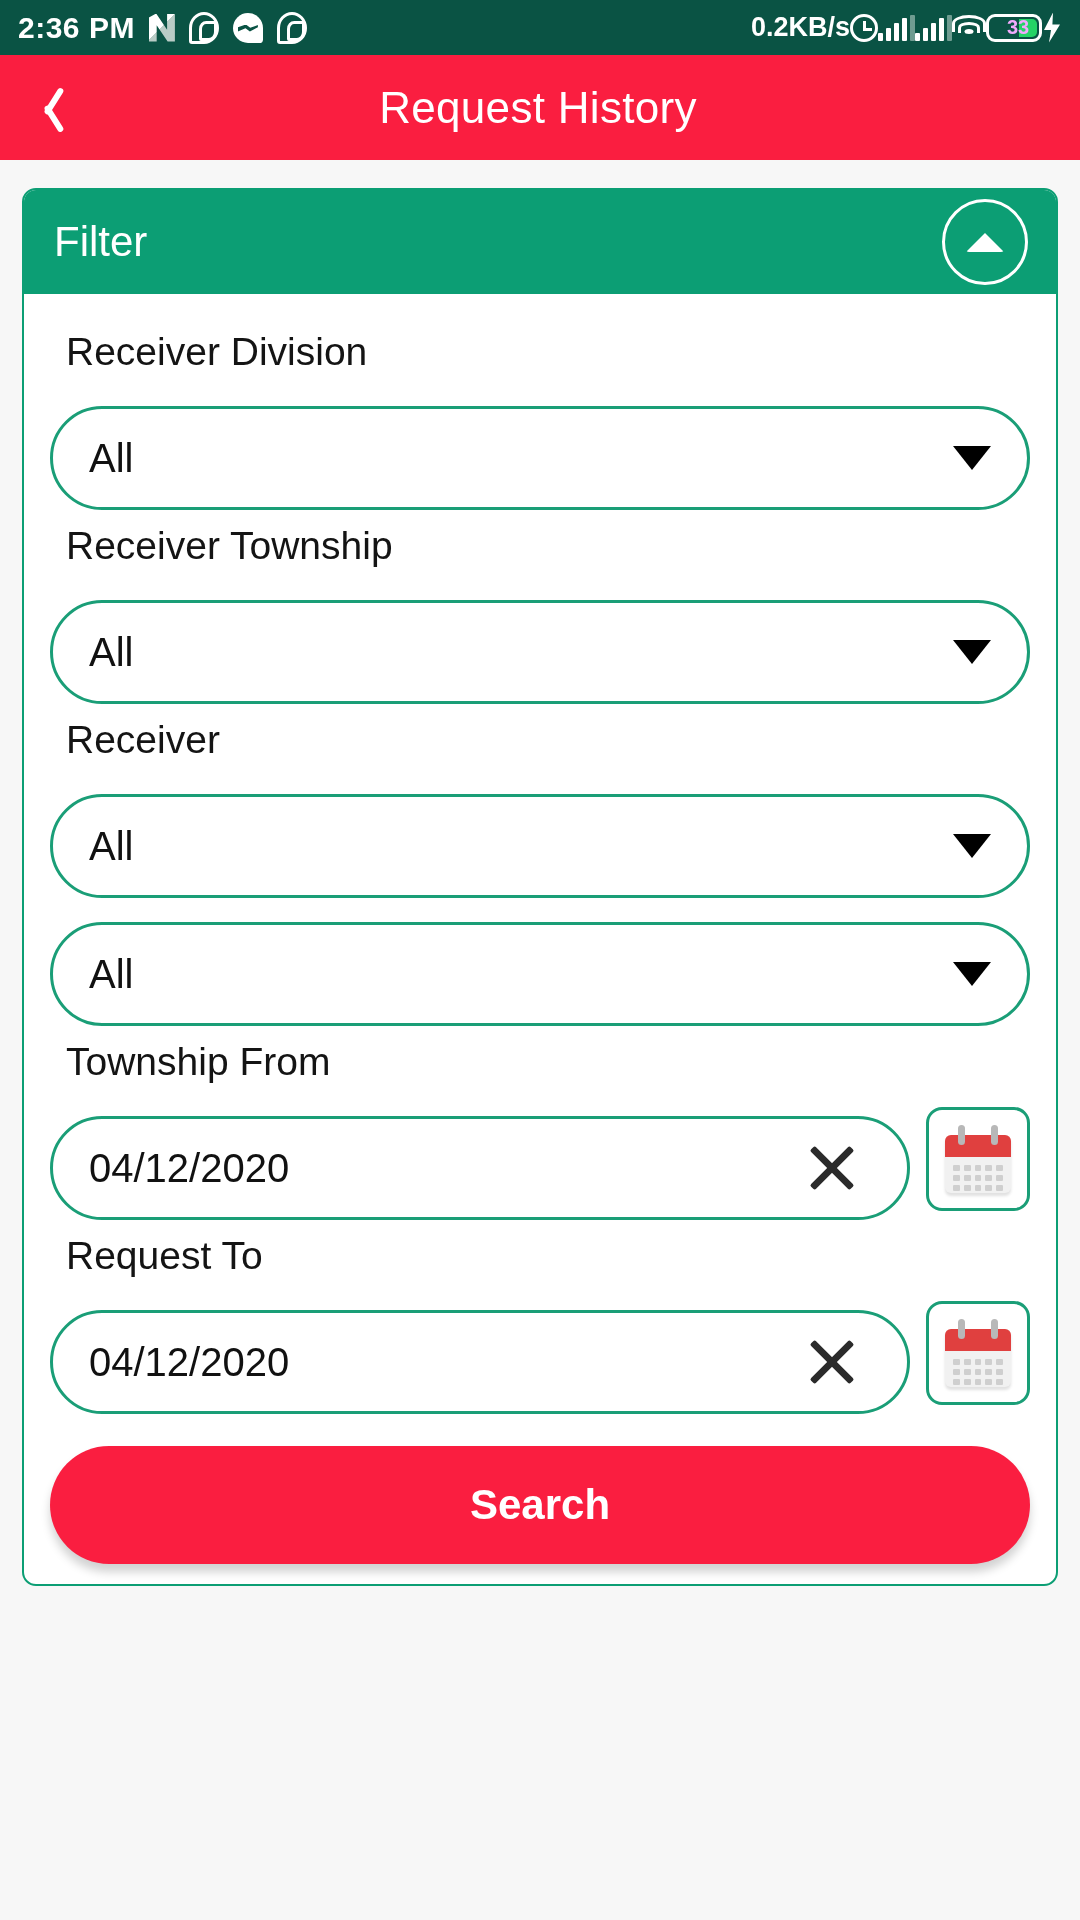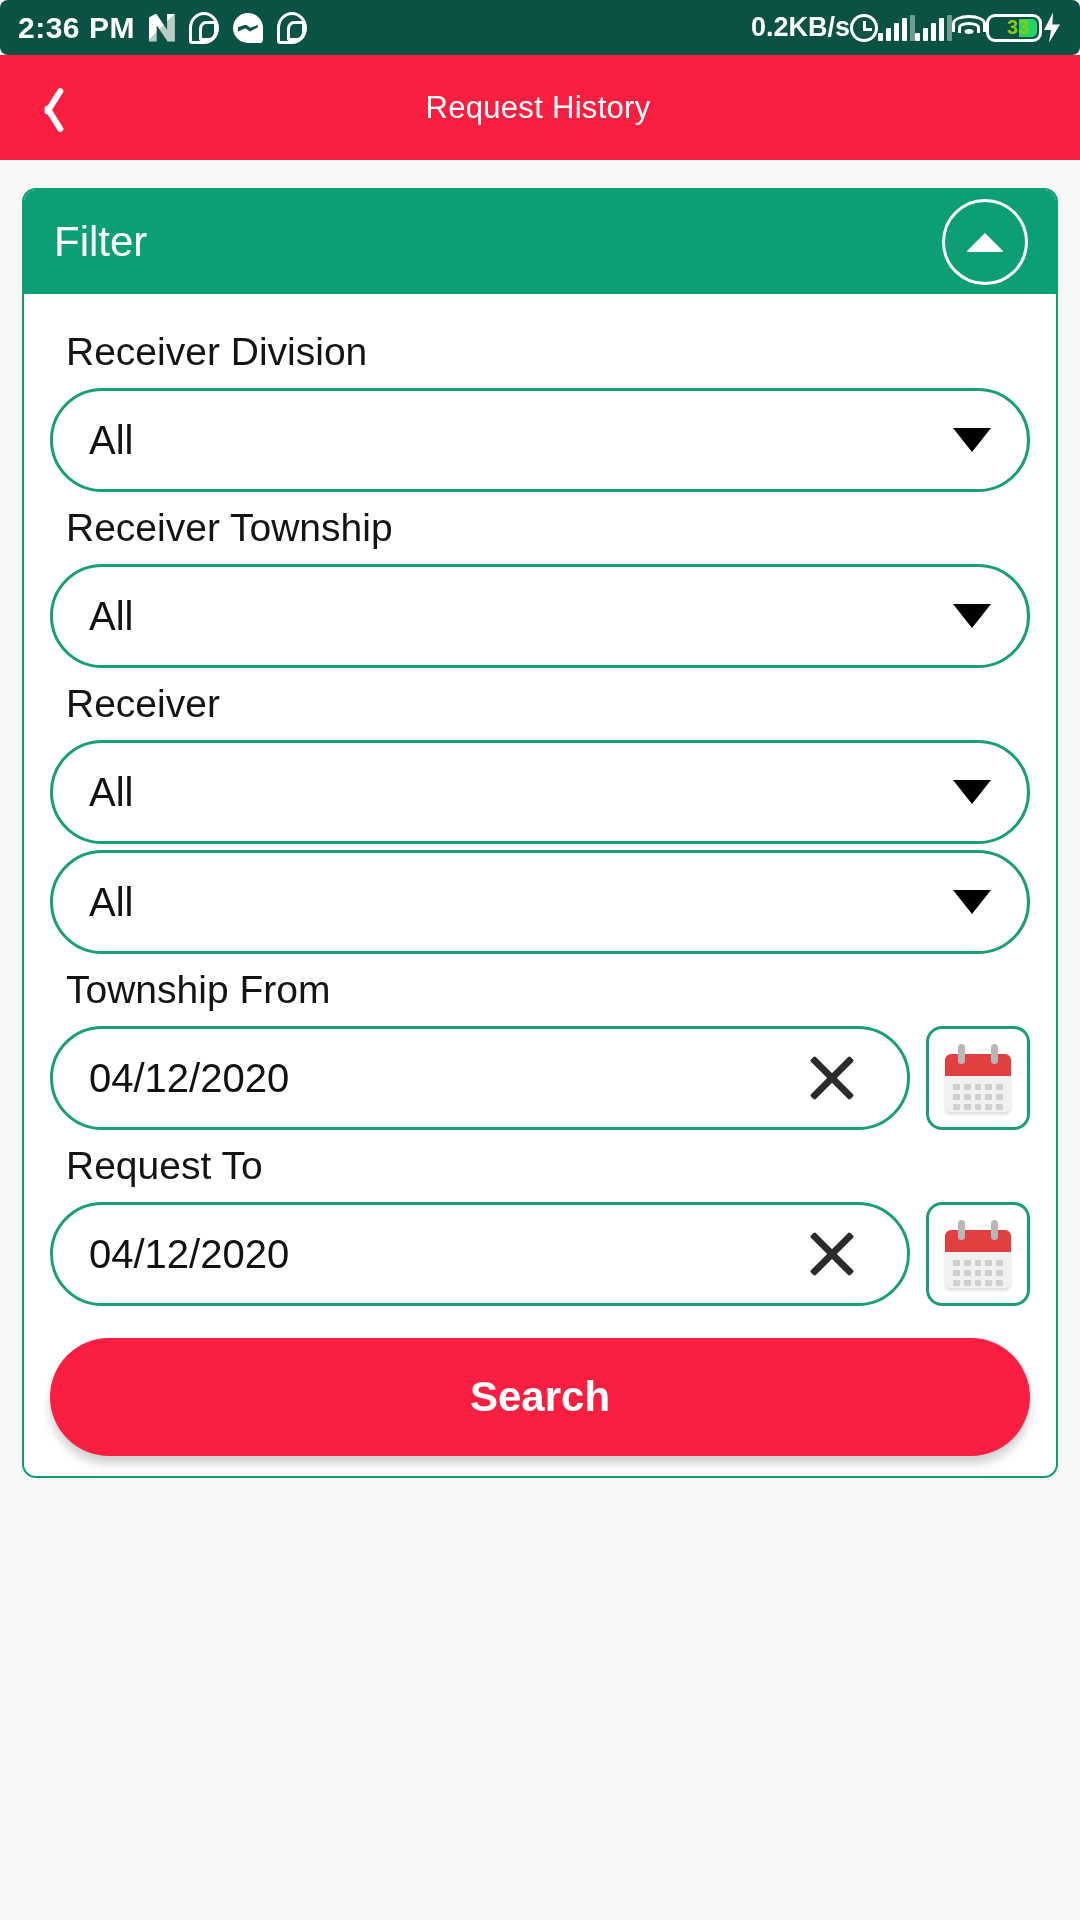--- a/index.html
+++ b/index.html
@@ -10,21 +10,20 @@
     overflow: hidden;
   }
 
   
   .statusbar {
     height: 55px; width: 100%;
     background: #0a5344;
     display: flex; align-items: center;
     padding: 0 18px;
     color: #ffffff;
-    border-radius: 8px;
   }
   .sb-left { display: flex; align-items: center; gap: 14px; }
   .sb-time { font-size: 30px; font-weight: bold; letter-spacing: .5px; }
   .sb-right { margin-left: auto; display: flex; align-items: center; }
   .sb-net { font-size: 27px; font-weight: bold; }
   .icn { display: inline-block; }
 
   .ic-nova { width: 26px; height: 28px; position: relative; }
   .ic-nova:before {
     content:""; position:absolute; inset:0;
@@ -56,21 +55,21 @@
   .ic-bars i:nth-child(3){height:18px;}
   .ic-bars i:nth-child(4){height:23px;}
   .ic-bars i:nth-child(5){height:26px; background:#6f9c91;}
   .ic-wifi { width:34px; height:26px; position:relative; }
   .ic-wifi span { position:absolute; left:50%; transform:translateX(-50%); border:3px solid #fff; border-bottom:none; border-radius:50% 50% 0 0; }
   .ic-wifi span:nth-child(1){ width:34px; height:17px; top:0; }
   .ic-wifi span:nth-child(2){ width:22px; height:11px; top:7px; }
   .ic-wifi span:nth-child(3){ width:9px; height:5px; top:14px; border-radius:50%; background:#fff; border:none; }
   .ic-batt { width:56px; height:28px; border:3px solid #fff; border-radius:9px; position:relative; display:flex; align-items:center; }
   .ic-batt .fill { position:absolute; right:2px; top:2px; bottom:2px; width:18px; background:#25d366; border-radius:0 5px 5px 0; }
-  .ic-batt .lvl { position:relative; z-index:2; width:100%; text-align:center; font-size:20px; font-weight:bold; color:#84cc16;margin-left:8px; }
+  .ic-batt .lvl { position:relative; z-index:2; width:100%; text-align:center; font-size:20px; font-weight:bold; color:#f0abfc;margin-left:8px; }
   .ic-bolt { width:20px; height:30px; background:#fff; clip-path: polygon(55% 0, 10% 58%, 45% 58%, 35% 100%, 90% 40%, 52% 40%); }
 
   
   .appbar {
     height: 105px; width: 100%;
     background: #fa1e40;
     display: flex; align-items: center;
     position: relative;
   }
   .backbtn {
@@ -81,21 +80,21 @@
   .chev {
     width: 28px; height: 48px; position: relative;
   }
   .chev:before, .chev:after {
     content:""; position:absolute; left:12px; width:6px; height:30px; background:#fff; border-radius:3px;
   }
   .chev:before { top:0; transform: rotate(32deg); transform-origin: bottom center; }
   .chev:after  { top:22px; transform: rotate(-32deg); transform-origin: top center; }
   .appbar-title {
     position: absolute; left:0; right:4px; text-align:center;
-    color:#fff; font-size: 31px; font-weight: 500; letter-spacing: .3px;
+    color:#fff; font-size: 44px; font-weight: 500; letter-spacing: .3px;
   }
 
   
   .page { padding: 28px 22px 0 22px; }
   .card {
     border: 2px solid #0c9e74;
     border-radius: 14px;
     background: #ffffff;
     overflow: hidden;
   }
@@ -134,20 +133,21 @@
 
   .pill {
     flex: 1;
     height: 104px;
     border: 3px solid #1a9e77;
     border-radius: 52px;
     background: #fff;
     display: flex; align-items: center;
     padding: 0 30px 0 36px;
     cursor: pointer;
+    margin-top: 18px;
   }
   .pill-value { font-size: 40px; color: #111; flex: 1; }
   .tri-down {
     width:0; height:0;
     border-left: 19px solid transparent;
     border-right: 19px solid transparent;
     border-top: 24px solid #000000;
     margin-right: 6px;
   }
   .clear-x {

